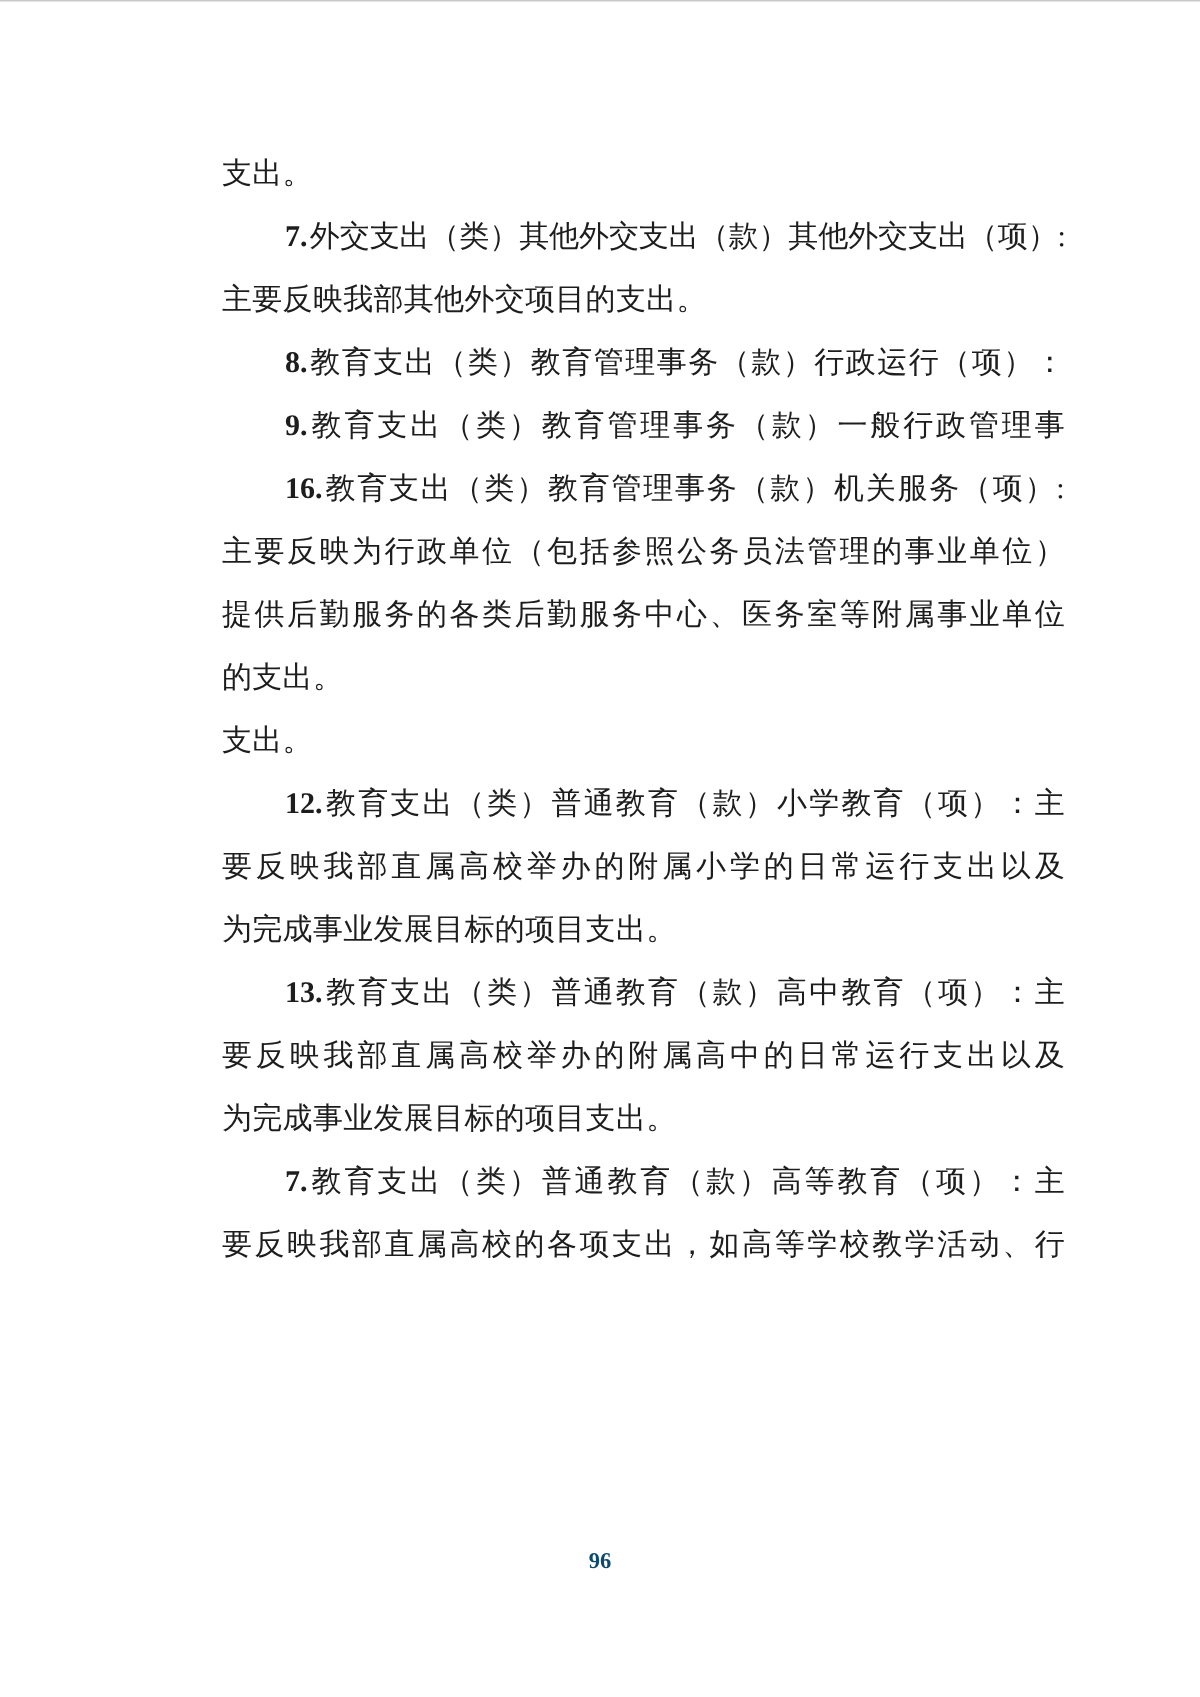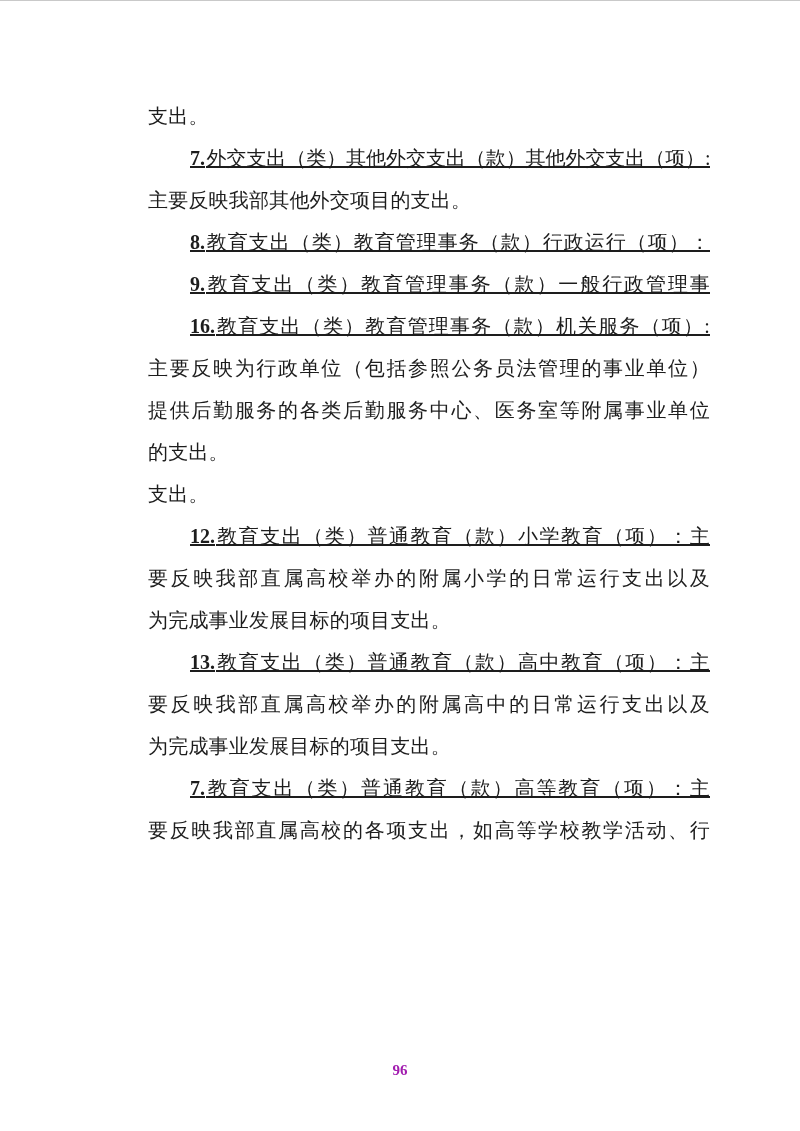--- a/index.html
+++ b/index.html
@@ -30,41 +30,39 @@
     font-size: 20px;
     text-align: justify;
     text-align-last: left;
     letter-spacing: 0.2px;
   }
   .line.fill {
     text-align-last: justify;
   }
   .line.indent {
     text-indent: 42px;
-    text-decoration: underline;
   }
   .line.tight {
     letter-spacing: -0.6px;
   }
   .line b.num {
     font-weight: bold;
     letter-spacing: 0;
     padding-right: 1px;
   }
   .pageno {
     position: absolute;
     left: 0;
     top: 1032px;
     width: 100%;
     text-align: center;
     font-size: 15px;
     font-weight: 700;
     font-family: "Liberation Serif", "DejaVu Serif", serif;
-    color: #a21caf;
-    margin-top: 29px;
+    color: #0c4a6e;
   }
 </style>
 </head>
 <body>
 
 <div class="page">
   <div class="textblock" id="textblock">
       <div class="line"><span>支出。</span></div>
       <div class="line fill indent tight"><b class="num">7.</b><span>外交支出（类）其他外交支出（款）其他外交支出（项）:</span></div>
       <div class="line"><span>主要反映我部其他外交项目的支出。</span></div>

